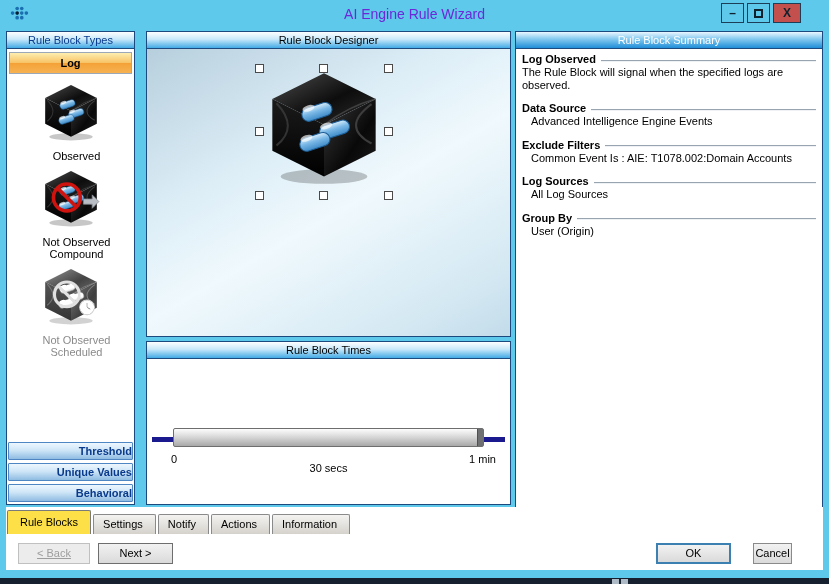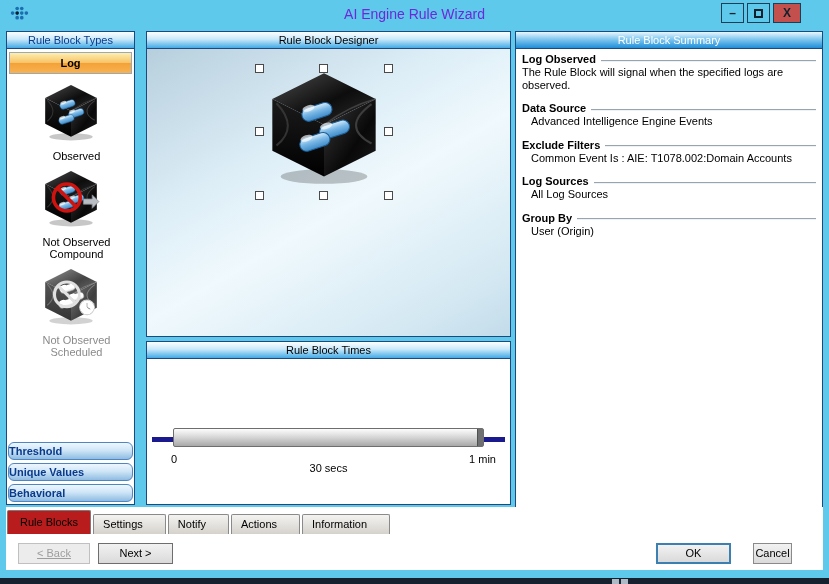--- a/index.html
+++ b/index.html
@@ -53,24 +53,25 @@
     border:1px solid #9aa8b8; cursor:pointer;
   }
   .type-list { flex:1; background:#fff; overflow:hidden; text-align:center; }
   .type-item { margin-top:6px; cursor:pointer; }
   .type-item svg { width:66px; height:62px; }
   .type-label { font-size:11px; color:#000; line-height:12px; margin-top:2px;margin-left:12px; }
   .type-item.disabled .type-label { color:#8a8a8a; }
   .type-item.disabled svg { filter:grayscale(1) brightness(1.6) opacity(0.8); }
   .cat-buttons { padding:1px 1px 2px 1px; display:flex; flex-direction:column; gap:3px; }
   .cat-btn {
-    height:18px; line-height:17px; text-align:left; font-size:11px; font-weight:bold;
-    color:#0a3a8c; border:1px solid #4d86c2; border-radius:6px;
+    height:18px; line-height:17px; text-align:right; font-size:11px; font-weight:bold;
+    color:#0a3a8c; border:1px solid #4d86c2; border-radius:1px;
     background:linear-gradient(180deg,#eef7fe 0%,#cfe6f7 45%,#8fbce2 100%);
     cursor:pointer;
+    padding-left:12px;
   }
   
   .designer-panel { left:146px; top:31px; width:365px; height:306px; }
   .designer-canvas {
     position:absolute; left:0; top:17px; right:0; bottom:0;
     background:linear-gradient(150deg,#b7cfdd 0%,#ddeef7 35%,#f0f9fd 55%,#d5e9f3 85%,#c3dcea 100%);
   }
   .handle {
     position:absolute; width:9px; height:9px; background:#fff; border:1px solid #4a4a4a;
   }
@@ -105,25 +106,25 @@
     border-top:1px solid #98a4b0; border-bottom:1px solid #eef2f5;
   }
   .sum-body { line-height:12.5px; margin-top:1px; }
   .sum-section.indent .sum-body { padding-left:9px; }
   
   .bottom-strip { position:absolute; left:6px; top:507px; width:817px; height:63px; background:#fff; }
   .tabs { position:absolute; left:1px; top:0; display:flex; align-items:flex-end; height:27px; }
   .tab {
     font-size:11px; color:#000; background:linear-gradient(180deg,#f4f3f1,#d5d2cc);
     border:1px solid #8a8a8a; border-bottom:none;
-    padding:3px 22px 4px 9px; margin-right:2px; cursor:pointer;
+    padding:3px 12px 4px 9px; margin-right:2px; cursor:pointer;
     border-radius:2px 2px 0 0;
   }
   .tab.active {
-    background:#b91c1c; padding:5px 12px 6px 12px; position:relative; z-index:2;
+    background:#fde047; padding:5px 12px 6px 12px; position:relative; z-index:2;
     border-color:#7a7a7a;
   }
   .btn {
     position:absolute; height:21px; font-size:11px; color:#000;
     background:linear-gradient(180deg,#f2f2f2,#dadada);
     border:1px solid #8a8a8a; text-align:center; line-height:19px; cursor:pointer;
   }
   .btn-back { left:12px; top:36px; width:72px; color:#9d9d9d; background:#ececec; border-color:#c0c0c0; cursor:default;text-decoration:underline; }
   .btn-next { left:92px; top:36px; width:75px; border-color:#6e6e6e; }
   .btn-ok { left:650px; top:36px; width:75px; border:2px solid #3c7fb1; line-height:17px; }

